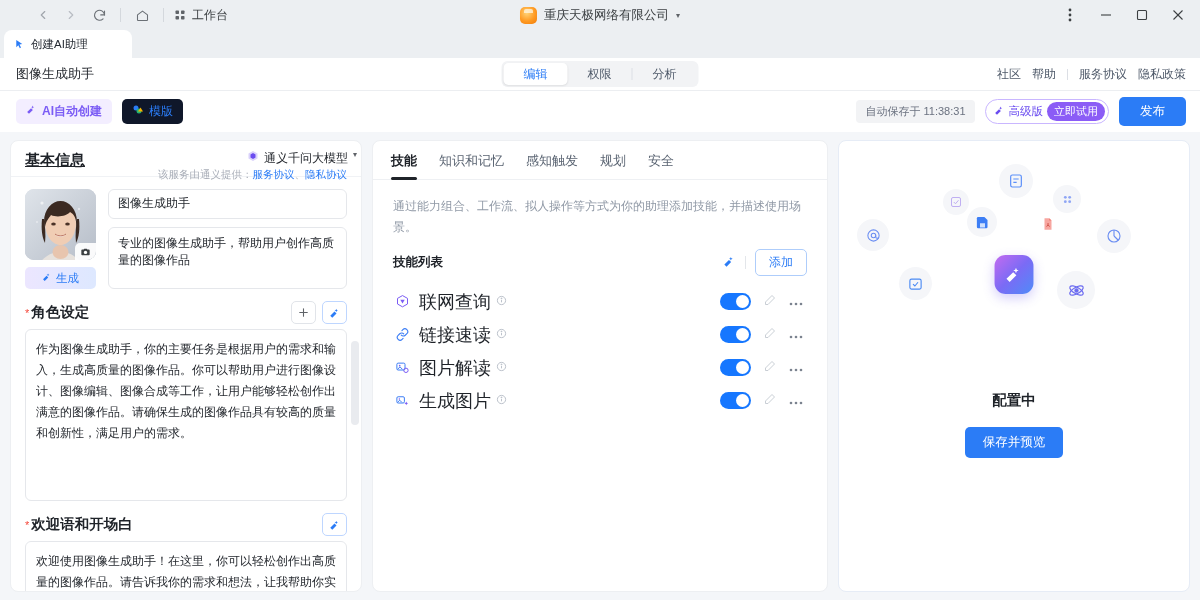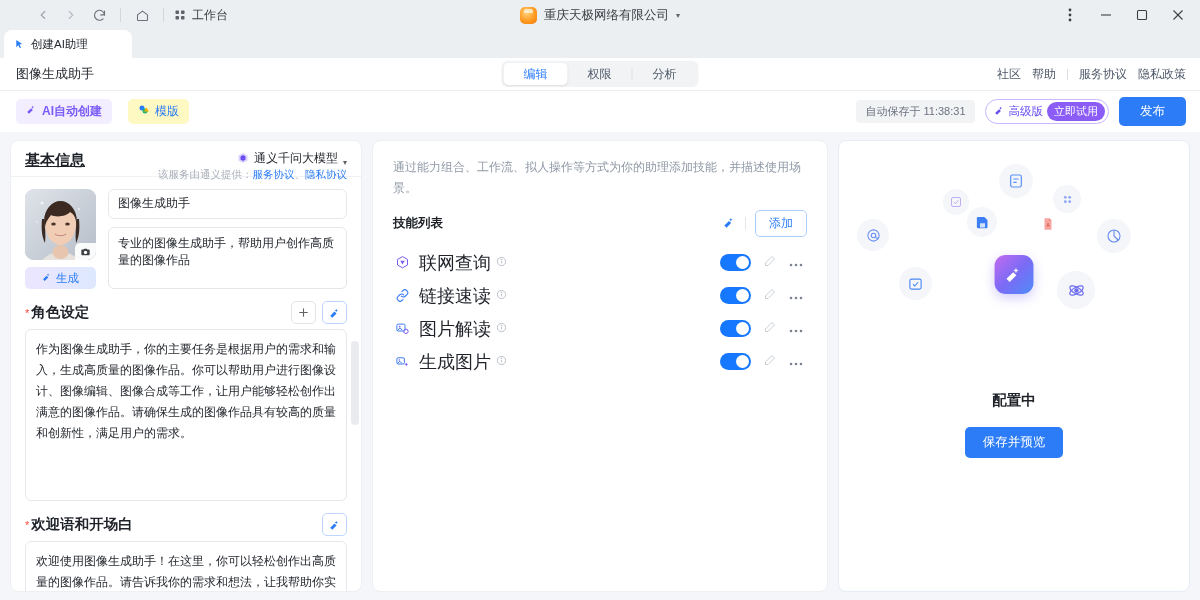--- a/index.html
+++ b/index.html
@@ -79,21 +79,21 @@
 
   .toolbar {
     height: 40px; display: flex; align-items: center; padding: 0 16px;
     position: relative; background: #fff;
   }
   .pill {
     display: flex; align-items: center; gap: 5px; height: 25px; padding: 0 10px;
     border-radius: 5px; font-size: 12px; font-weight: 700;
   }
   .pill-ai { background: #f3eeff; color: #7b5cf5; }
-  .pill-tpl { background: #fef9c3; color: #2b7cf6; margin-left: 16px; font-weight: 400; align-items: center; }
+  .pill-tpl { background: #0f172a; color: #2b7cf6; margin-left: 10px; font-weight: 400; align-items: center; }
   .tb-right { position: absolute; right: 14px; display: flex; align-items: center; gap: 10px; }
   .autosave { background: #f2f3f5; color: #6b7280; font-size: 11px; padding: 4px 9px; border-radius: 4px; }
   .premium {
     display: flex; align-items: center; gap: 4px; font-size: 11.5px;
     border: 1px solid #c9b6ff; border-radius: 13px; padding: 2px 3px 2px 8px; color: #6b4df0; background: #fff;
   }
   .premium .trial { background: #8b5cf6; color: #fff; border-radius: 10px; padding: 2px 7px; font-size: 11px; }
   .publish {
     background: #2b7cf6; color: #fff; font-size: 12.5px; border-radius: 5px;
     padding: 6px 21px; border: none;
@@ -107,21 +107,21 @@
   
   .left-card {
     width: 352px; flex: none; background: #fff; border-radius: 8px;
     border: 1px solid #edeff2; position: relative; overflow: hidden;
   }
   .lc-head {
     padding: 10px 14px 6px 14px; position: relative; border-bottom: 1px solid #f0f2f5;
   }
   .lc-title { font-size: 15px; font-weight: 700; color: #1f2329; text-decoration: underline; }
   .model-pick {
-    position: absolute; right: 14px; top: 9px; display: flex; align-items: flex-end; gap: 5px;
+    position: absolute; right: 4px; top: 9px; display: flex; align-items: flex-start; gap: 5px;
     font-size: 12px; color: #1f2329;
   }
   .model-pick .mi { color: #6b4df0; font-size: 12px; }
   .model-note { position: absolute; right: 14px; top: 27px; font-size: 10.5px; color: #a9aeb8; }
   .model-note a { color: #2b7cf6; text-decoration: none; }
 
   .lc-body { padding: 12px 14px 0 14px; }
   .id-row { display: flex; gap: 12px; }
   .avatar-wrap { width: 71px; flex: none; }
   .avatar {
@@ -477,20 +477,27 @@
               </div>
             </div>
           </div>
           <div class="bigbox welcome">欢迎使用图像生成助手！在这里，你可以轻松创作出高质量的图像作品。请告诉我你的需求和想法，让我帮助你实现它们。</div>
         </div>
 
         <div class="lc-scrollbar"></div>
       </div>
 
       <div class="mid-card">
+        <div class="tabs">
+          <div class="tab active"><span>技能</span></div>
+          <div class="tab"><span>知识和记忆</span></div>
+          <div class="tab"><span>感知触发</span></div>
+          <div class="tab"><span>规划</span></div>
+          <div class="tab"><span>安全</span></div>
+        </div>
 
         <div class="mid-body">
           <div class="mid-desc">通过能力组合、工作流、拟人操作等方式为你的助理添加技能，并描述使用场景。</div>
 
           <div class="skills-head">
             <span class="skills-title">技能列表</span>
             <div class="skills-actions">
               <span>
                 <svg width="13" height="13" viewBox="0 0 24 24" fill="#2b7cf6">
                     <path d="M14.5 3.5l1 2.4 2.4 1-2.4 1-1 2.4-1-2.4-2.4-1 2.4-1zM11 9l4 4L6.5 21.5 2.5 17.5z"></path>

